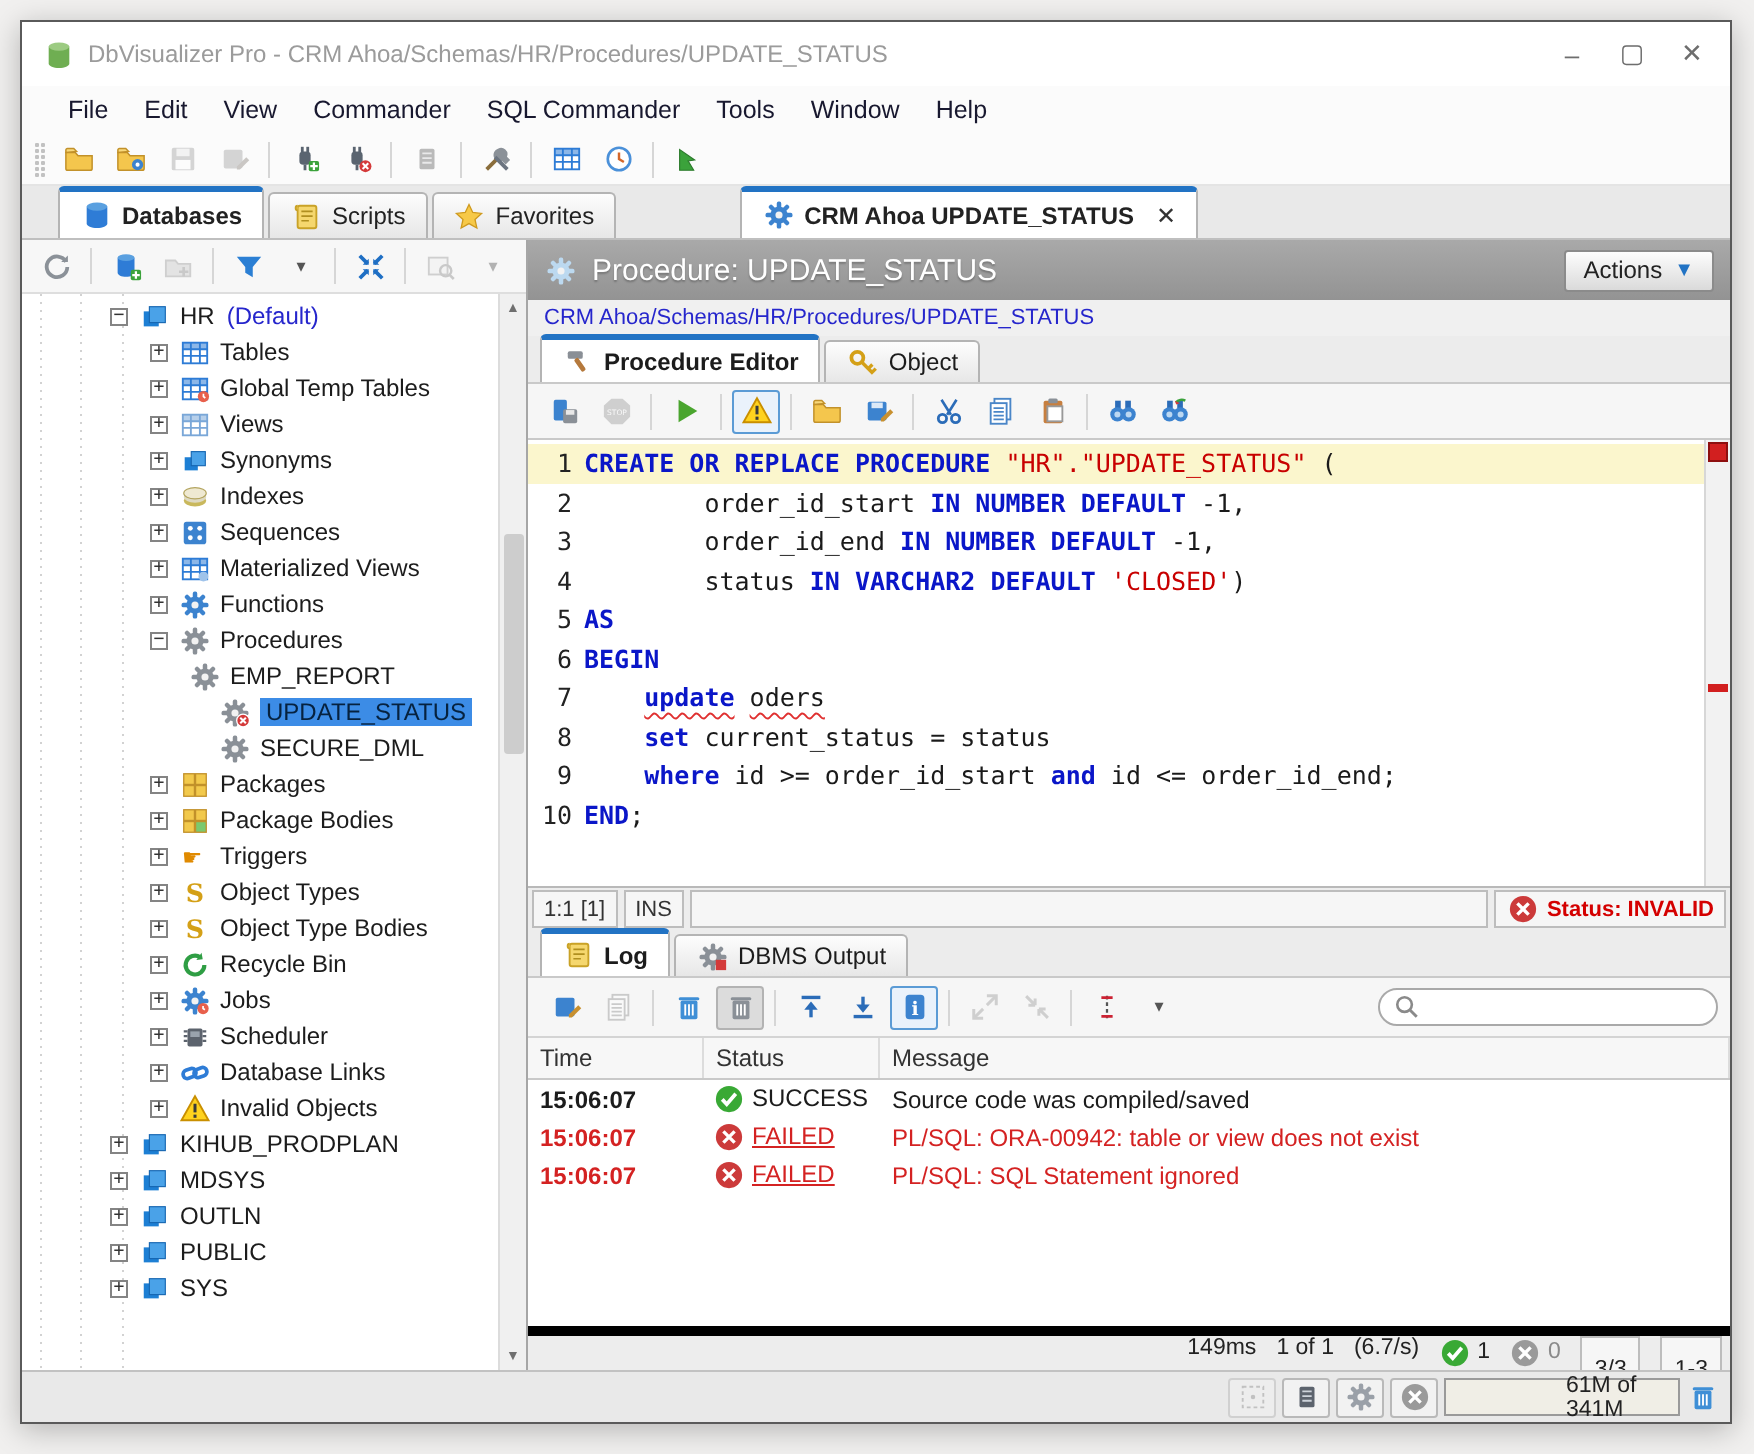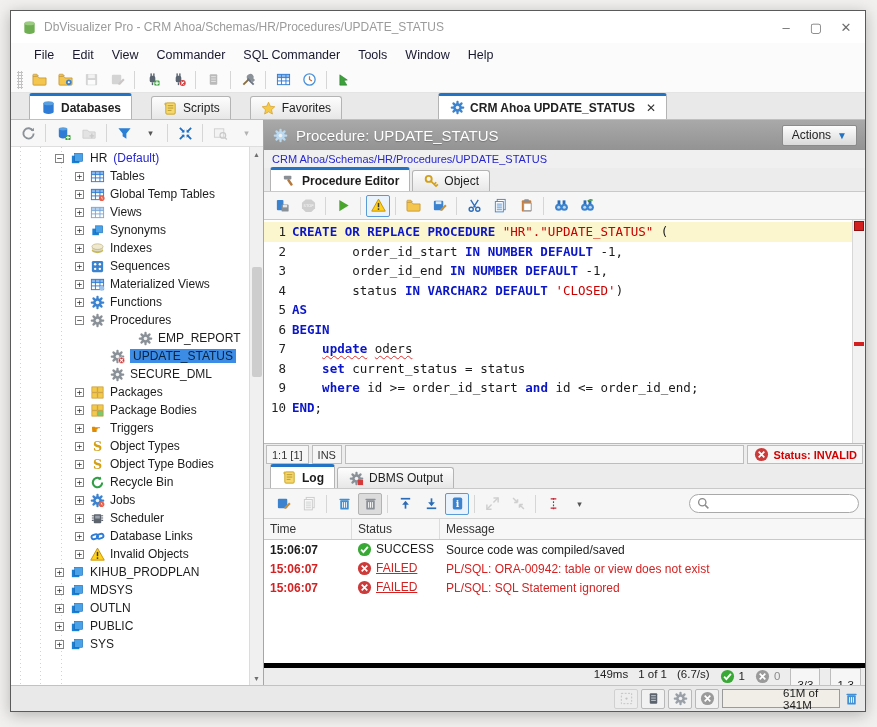--- a/index.html
+++ b/index.html
@@ -18,21 +18,21 @@
   .toolbar{height:26px;background:#fbfbfb;display:flex;align-items:center;padding-left:3px;flex:none;border-bottom:1px solid #e4e4e4;}
   .grip{width:6px;height:18px;margin:0 3px;background-image:radial-gradient(#c2c2c2 1px,transparent 1.2px);background-size:3px 3px;}
   .tbtn{min-width:24px;height:22px;display:inline-flex;align-items:center;justify-content:center;border:1px solid transparent;border-radius:2px;margin:0 1px;}
   .tbtn.disabled{opacity:.42;filter:grayscale(.9);}
   .tbtn.toggled{background:#eaf2fb;border-color:#5b9bd5;}
   .tbtn.pressed{background:#dcdcdc;border-color:#b3b3b3;}
   .sep{width:1px;height:18px;background:#d6d6d6;margin:0 4px;flex:none;}
   .caret{font-size:9px;color:#555;margin-left:1px;}
   .ic{display:inline-flex;align-items:center;justify-content:center;width:16px;height:16px;line-height:1;}
   
-  .tabrow{height:26px;background:#e9e9e9;display:flex;align-items:flex-end;padding-left:18px;gap:19px;flex:none;}
+  .tabrow{height:26px;background:#e9e9e9;display:flex;align-items:flex-end;padding-left:18px;gap:2px;flex:none;}
   .tab{display:inline-flex;align-items:center;gap:5px;height:23px;padding:0 10px;border:1px solid #b4b4b4;border-bottom:none;
     border-radius:3px 3px 0 0;background:linear-gradient(#fdfdfd,#e7e7e7);font-size:12px;color:#222;}
   .tab.active{background:#fff;border-top:3px solid #2273c4;font-weight:bold;height:26px;}
   .doc-gap{width:58px;}
   .tab .closex{margin-left:6px;color:#333;font-weight:bold;font-size:12px;}
   
   .main{flex:1;display:flex;min-height:0;border-top:1px solid #bfbfbf;}
   .left{width:253px;flex:none;background:#fff;border-right:1px solid #a6a6a6;display:flex;flex-direction:column;}
   .treebar{height:27px;background:#f7f7f7;border-bottom:1px solid #dedede;display:flex;align-items:center;padding-left:4px;flex:none;}
   .treewrap{flex:1;display:flex;min-height:0;}
@@ -489,21 +489,21 @@
                     <rect x="6.8" y="0.8" width="2.4" height="14.4" rx="1" transform="rotate(45 8 8)"></rect>
                     <rect x="6.8" y="0.8" width="2.4" height="14.4" rx="1" transform="rotate(90 8 8)"></rect>
                     <rect x="6.8" y="0.8" width="2.4" height="14.4" rx="1" transform="rotate(135 8 8)"></rect>
                     <circle cx="8" cy="8" r="4.6"></circle>
                   </g>
                   <circle cx="8" cy="8" r="1.9" fill="#f2f2f2"></circle>
                 </svg>
               </span>
               <span class="lbl">Procedures</span>
             </div>
-            <div class="trow" style="padding-left: 112px;">
+            <div class="trow" style="padding-left: 69px;">
               <span class="exp-spacer"></span>
               <span class="ic">
                 <svg width="15" height="15" viewBox="0 0 16 16">
                   <g fill="#8a9097">
                     <rect x="6.8" y="0.8" width="2.4" height="14.4" rx="1" transform="rotate(0 8 8)"></rect>
                     <rect x="6.8" y="0.8" width="2.4" height="14.4" rx="1" transform="rotate(45 8 8)"></rect>
                     <rect x="6.8" y="0.8" width="2.4" height="14.4" rx="1" transform="rotate(90 8 8)"></rect>
                     <rect x="6.8" y="0.8" width="2.4" height="14.4" rx="1" transform="rotate(135 8 8)"></rect>
                     <circle cx="8" cy="8" r="4.6"></circle>
                   </g>

